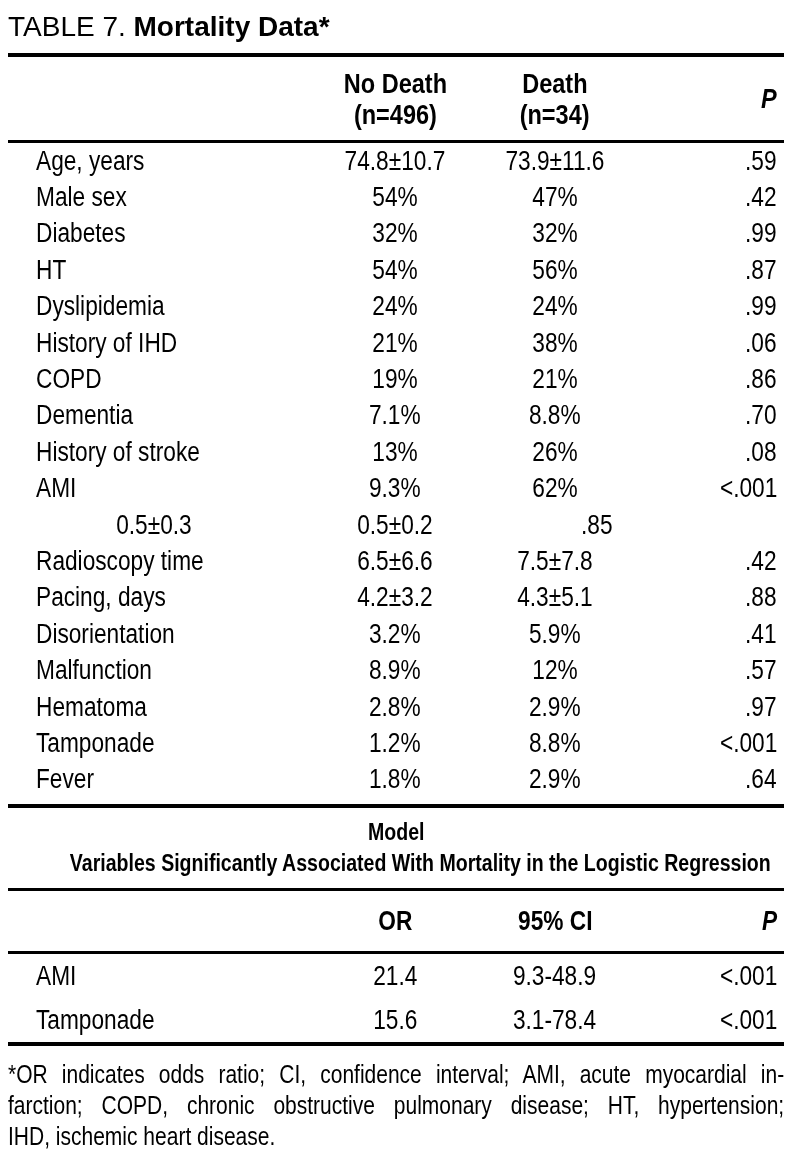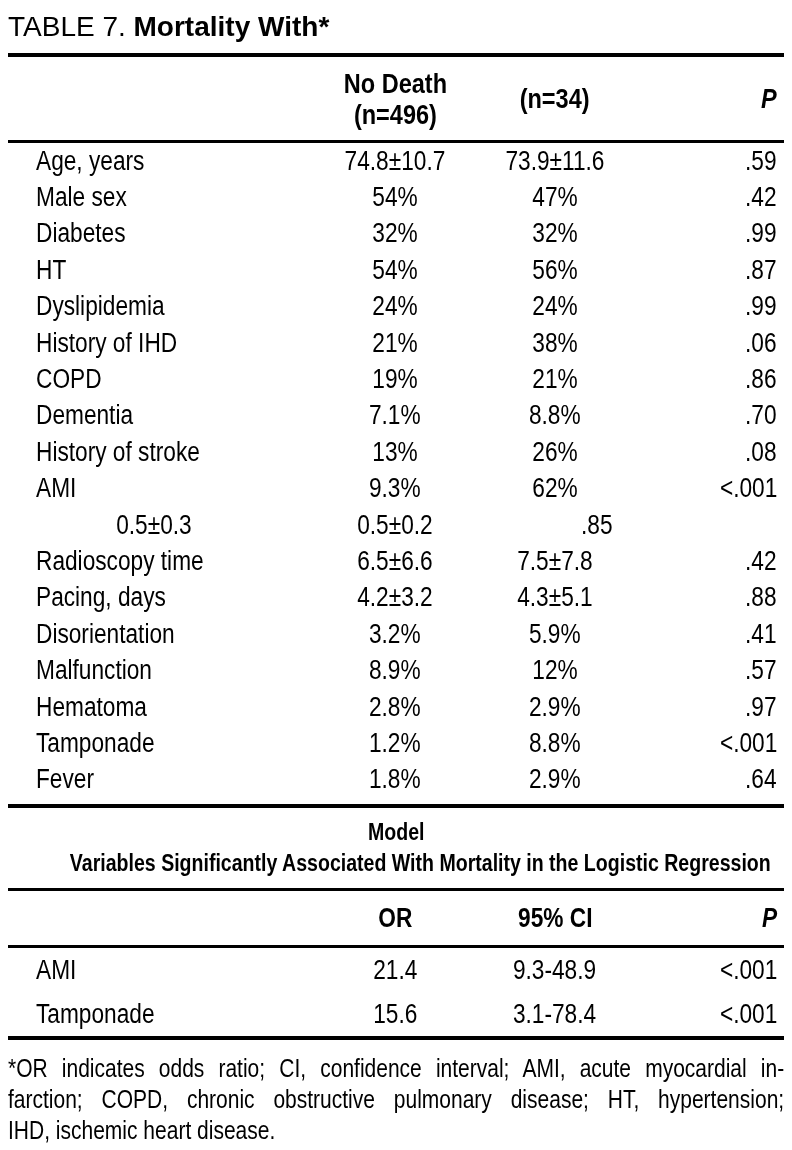--- a/index.html
+++ b/index.html
@@ -24,50 +24,51 @@
   .cl{text-align:left;margin-left:28px;}
   .cc{text-align:center;}
   .cp{text-align:right;padding-right:7px;}
   
   .cd{display:inline-block;transform:scaleX(0.84);white-space:nowrap;}
   .cl .cd{transform-origin:0 50%;}
   .cc .cd{transform-origin:50% 50%;}
   .cp .cd{transform-origin:100% 50%;}
   
   .hdr1{height:83px;font-weight:bold;font-size:28px;line-height:31px;}
-  .hdr2{height:54px;font-weight:bold;font-size:27px;}
+  .hdr2{height:60px;font-weight:bold;font-size:27px;}
   .pit{font-style:italic;font-weight:bold;}
   
   .trow{height:36.4px;font-size:27px;}
   .trow2{height:44px;font-size:27px;}
   
   .sec{margin:9px 0;font-weight:bold;font-size:23px;line-height:31px;text-align:center;}
   .sec .line{white-space:nowrap;}
   .sec .cd{display:inline-block;transform:scaleX(0.85);transform-origin:50% 50%;}
   
   .fnote{margin-top:13px;font-size:25px;line-height:31px;}
   .fl{display:block;width:924px;transform:scaleX(0.84);transform-origin:0 0;white-space:nowrap;}
   .fl.just{white-space:normal;text-align:justify;text-align-last:justify;}
 </style>
 </head>
 <body>
 
 <div class="page">
 
-  <div class="ttl"><span>TABLE 7. </span><span class="b">Mortality With*</span></div>
+  <div class="ttl"><span>TABLE 7. </span><span class="b">Mortality Data*</span></div>
 
   <div class="rule t4"></div>
 
   <div class="grid hdr1">
     <div class="cl"></div>
     <div class="cc">
       <div><span class="cd">No Death</span></div>
       <div><span class="cd">(n=496)</span></div>
     </div>
     <div class="cc">
+      <div><span class="cd">Death</span></div>
       <div><span class="cd">(n=34)</span></div>
     </div>
     <div class="cp"><span class="cd pit">P</span></div>
   </div>
 
   <div class="rule t3"></div>
 
   <div>
 
       <div class="grid trow">

